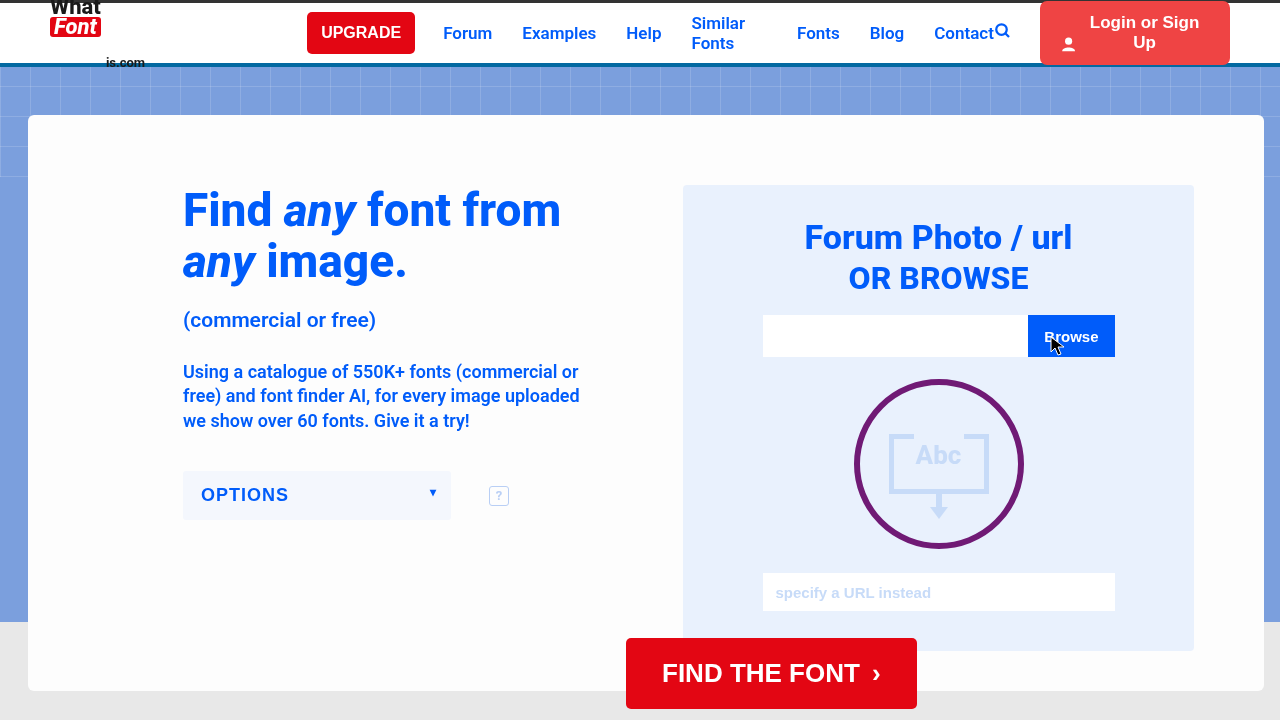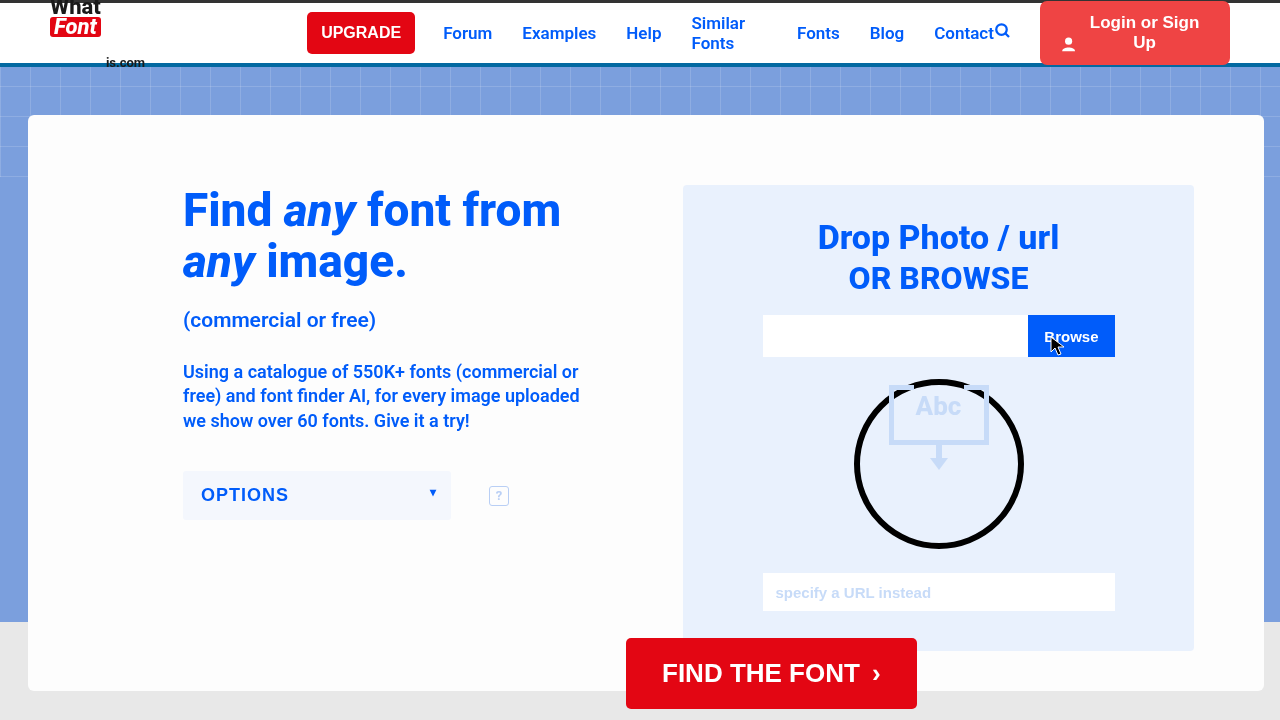--- a/index.html
+++ b/index.html
@@ -206,23 +206,23 @@
   color: #fff;
   border: none;
   padding: 0 16px;
   height: 42px;
   font-weight: 700;
   font-size: 15px;
   cursor: pointer;
 }
 .circle-illus {
   width: 170px; height: 170px;
-  border: 6px solid #000000;
+  border: 6px solid #701a75;
   border-radius: 50%;
-  display: flex; align-items: flex-start; justify-content: center;
+  display: flex; align-items: center; justify-content: center;
   margin-bottom: 24px;
   position: relative;
 }
 .abc-box {
   width: 100px; height: 60px;
   border: 5px solid #C7DBF8;
   border-top: none;
   position: relative;
   display: flex; align-items: flex-start; justify-content: center;
 }
@@ -350,21 +350,21 @@
       </h1>
       <div class="subline">(commercial or free)</div>
       <div class="desc">Using a catalogue of 550K+ fonts (commercial or free) and font finder AI, for every image uploaded we show over 60 fonts. Give it a try!</div>
       <div class="options-row">
         <button class="options-btn">OPTIONS</button>
         <div class="help-box">?</div>
       </div>
     </div>
 
     <div class="right-col">
-      <div class="drop-heading">Drop Photo / url</div>
+      <div class="drop-heading">Forum Photo / url</div>
       <div class="drop-heading2">OR BROWSE</div>
       <div class="file-row">
         <input type="text" class="file-input" style="">
         <button class="browse-btn">Browse</button>
       </div>
       <div class="circle-illus">
         <div class="abc-box">
           <span class="abc-text">Abc</span>
           <div class="down-arrow"></div>
         </div>

